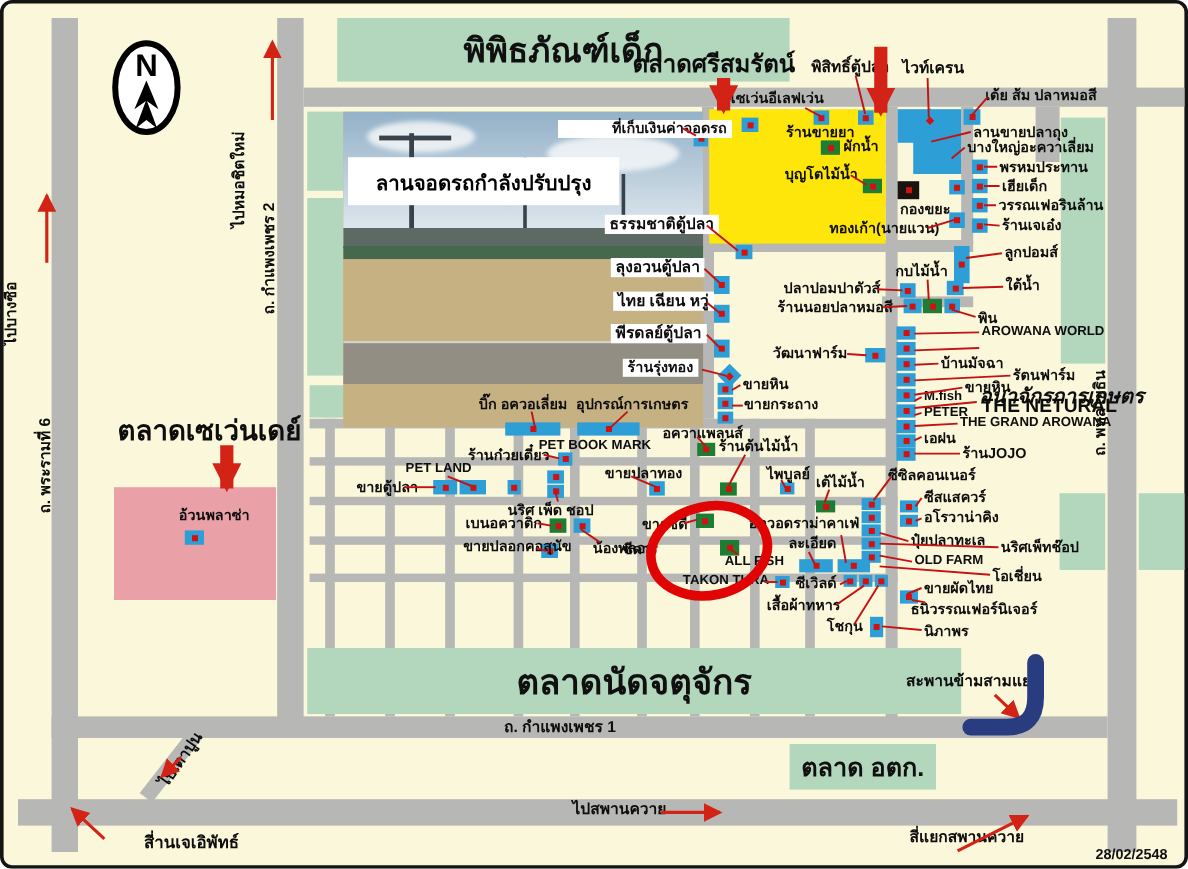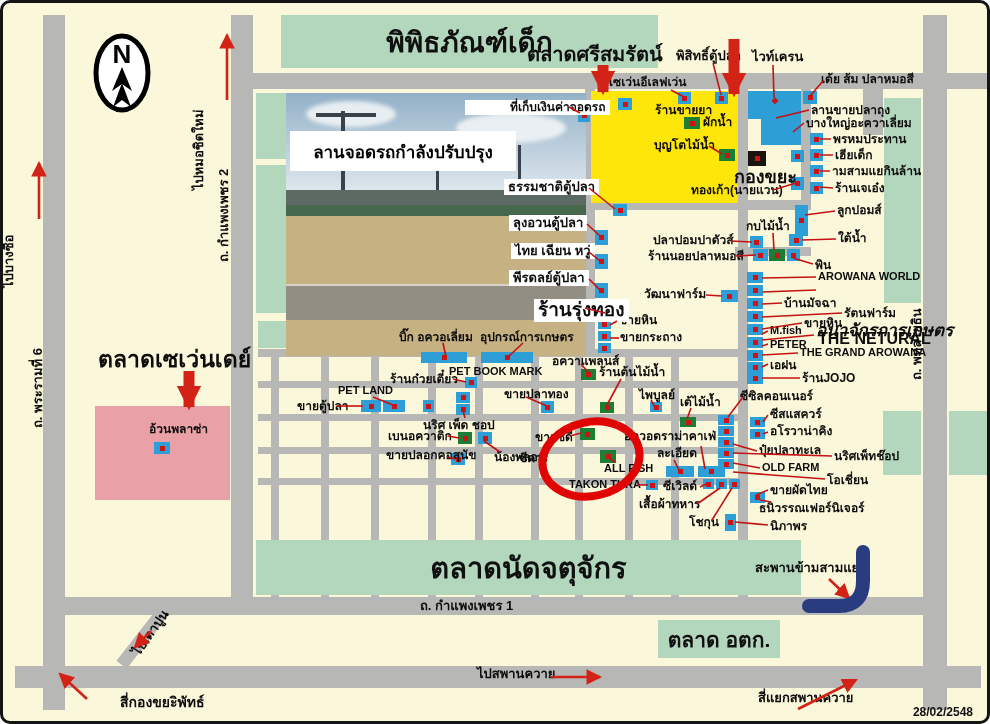--- a/index.html
+++ b/index.html
@@ -345,23 +345,23 @@
       <div class="lbl" style="left: 749px; top: 47px; font-size: 13px;">ไวท์เครน</div>
       <div class="lbl" style="left: 606px; top: 73px; font-size: 12px;">เซเว่นอีเลฟเว่น</div>
       <div class="lbl" style="left: 818px; top: 70px; font-size: 12px;">เต้ย ส้ม ปลาหมอสี</div>
       <div class="lbl" style="left: 808px; top: 101px; font-size: 12px;">ลานขายปลาถุง</div>
       <div class="lbl" style="left: 803px; top: 114px; font-size: 12px;">บางใหญ่อะควาเลี่ยม</div>
       <div class="lbl" style="left: 652px; top: 101px; font-size: 12px;">ร้านขายยา</div>
       <div class="lbl" style="left: 700px; top: 113px; font-size: 12px;">ผักน้ำ</div>
       <div class="lbl" style="left: 651px; top: 136px; font-size: 12px;">บุญโตไม้น้ำ</div>
       <div class="lbl" style="left: 830px; top: 130px; font-size: 12px;">พรหมประทาน</div>
       <div class="lbl" style="left: 832px; top: 146px; font-size: 12px;">เฮียเด็ก</div>
-      <div class="lbl" style="left: 829px; top: 162px; font-size: 12px;">ามสามแยกินล้าน</div>
+      <div class="lbl" style="left: 829px; top: 162px; font-size: 12px;">วรรณเฟอรินล้าน</div>
       <div class="lbl" style="left: 832px; top: 179px; font-size: 12px;">ร้านเจเอ๋ง</div>
-      <div class="lbl" style="left: 731px; top: 165px; font-size: 18px;">กองขยะ</div>
+      <div class="lbl" style="left: 747px; top: 165px; font-size: 12px;">กองขยะ</div>
       <div class="lbl" style="left: 688px; top: 181px; font-size: 12px;">ทองเก้า(นายแวน)</div>
       <div class="lbl" style="left: 834px; top: 201px; font-size: 12px;">ลูกปอมส์</div>
       <div class="lbl" style="left: 743px; top: 217px; font-size: 12px;">กบไม้น้ำ</div>
       <div class="lbl" style="left: 835px; top: 229px; font-size: 12px;">ใต้น้ำ</div>
       <div class="lbl" style="left: 650px; top: 231px; font-size: 12px;">ปลาปอมปาดัวส์</div>
       <div class="lbl" style="left: 645px; top: 247px; font-size: 12px;">ร้านนอยปลาหมอสี</div>
       <div class="lbl" style="left: 812px; top: 256px; font-size: 12px;">พิน</div>
       <div class="lbl" style="left: 641px; top: 285px; font-size: 12px;">วัฒนาฟาร์ม</div>
       <div class="lbl" style="left: 815px; top: 268px; font-size: 11px;">AROWANA WORLD</div>
       <div class="lbl" style="left: 815px; top: 281px; font-size: 16px; margin-top: 47px;">THE NETURAL</div>
@@ -407,28 +407,28 @@
       <div class="lbl" style="left: 767px; top: 481px; font-size: 12px;">ขายผัดไทย</div>
       <div class="lbl" style="left: 756px; top: 499px; font-size: 12px;">ธนิวรรณเฟอร์นิเจอร์</div>
       <div class="lbl" style="left: 767px; top: 517px; font-size: 12px;">นิภาพร</div>
       <div class="lbl" style="left: 660px; top: 477px; font-size: 12px;">ซีเวิลด์</div>
       <div class="lbl" style="left: 636px; top: 495px; font-size: 12px;">เสื้อผ้าทหาร</div>
       <div class="lbl" style="left: 686px; top: 513px; font-size: 12px;">โชกุน</div>
       <div class="lbl" style="left: 146px; top: 420px; font-size: 12px;">อ้วนพลาซ่า</div>
       <div class="lbl" style="left: 752px; top: 558px; font-size: 13px;">สะพานข้ามสามแยก</div>
       <div class="lbl" style="left: 474px; top: 664px; font-size: 13px;">ไปสพานควาย</div>
       <div class="lbl" style="left: 755px; top: 688px; font-size: 13px;">สี่แยกสพานควาย</div>
-      <div class="lbl" style="left: 117px; top: 692px; font-size: 14px;">สี่กองขยะิพัทธ์</div>
+      <div class="lbl" style="left: 117px; top: 692px; font-size: 14px;">สี่านเจเอิพัทธ์</div>
       <div class="lbl" style="left: 417px; top: 596px; font-size: 13px;">ถ. กำแพงเพชร 1</div>
       <div class="wlbl" style="left: 462px; top: 97px; font-size: 12px; padding-left: 45px;">ที่เก็บเงินค่าจอดรถ</div>
       <div class="wlbl" style="left: 501px; top: 176px; font-size: 13px;">ธรรมชาติตู้ปลา</div>
       <div class="wlbl" style="left: 506px; top: 212px; font-size: 13px;">ลุงอวนตู้ปลา</div>
       <div class="wlbl" style="left: 508px; top: 240px; font-size: 13px;">ไทย เฉียน หวู่</div>
       <div class="wlbl" style="left: 506px; top: 267px; font-size: 13px;">พีรดลย์ตู้ปลา</div>
-      <div class="wlbl" style="left: 516px; top: 296px; font-size: 19px; margin-left: 15px;">ร้านรุ่งทอง</div>
+      <div class="wlbl" style="left: 516px; top: 296px; font-size: 12px;">ร้านรุ่งทอง</div>
       <div class="lbl" style="left: 524px; top: 41px; font-size: 20px;">ตลาดศรีสมรัตน์</div>
       <div class="lbl" style="left: 95px; top: 344px; font-size: 23px;">ตลาดเซเว่นเดย์</div>
       <div class="vlbl" style="left: 16px; top: 264px; font-size: 13px; transform: rotate(-90deg);">ไปบางซื่อ</div>
       <div class="vlbl" style="left: 45px; top: 404px; font-size: 13px; transform: rotate(-90deg);">ถ. พระรามที่ 6</div>
       <div class="vlbl" style="left: 206px; top: 166px; font-size: 13px; transform: rotate(-90deg);">ไปหมอชิตใหม่</div>
       <div class="vlbl" style="left: 231px; top: 238px; font-size: 13px; transform: rotate(-90deg);">ถ. กำแพงเพชร 2</div>
       <div class="vlbl" style="left: 924px; top: 356px; font-size: 13px; transform: rotate(-90deg);">ถ. พหลโยธิน</div>
       <div class="vlbl" style="left: 141px; top: 636px; font-size: 13px; transform: rotate(-55deg);">ไปเตาปูน</div>
       <svg width="990" height="724" id="ann">
         <defs>

